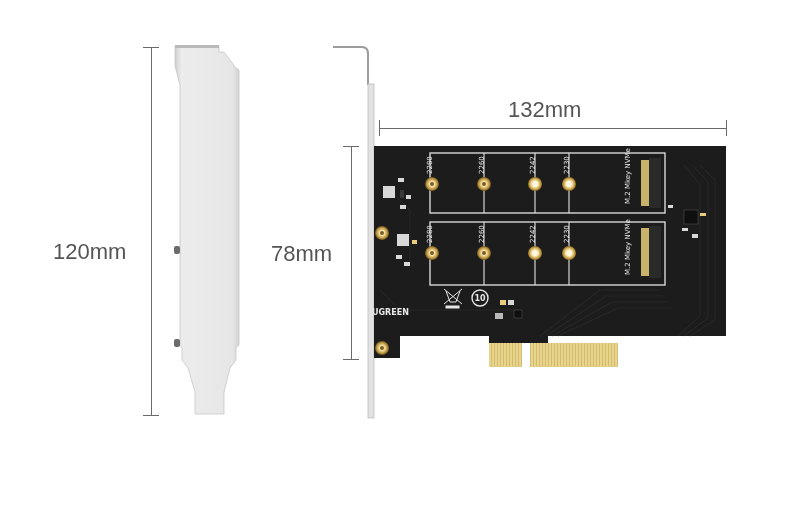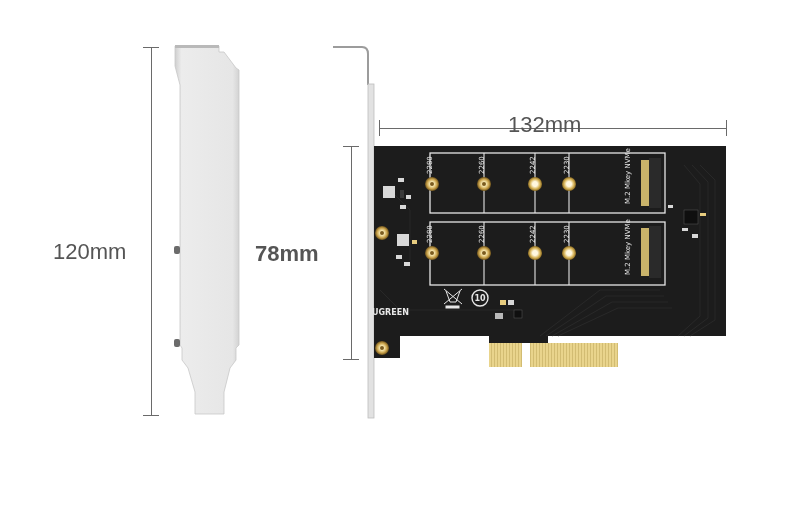--- a/index.html
+++ b/index.html
@@ -18,26 +18,26 @@
 <body>
 
 <div class="tick-h" style="left:143px; top:47px; width:16px;"></div>
 <div class="vline" style="left:151px; top:47px; height:368px;"></div>
 <div class="tick-h" style="left:143px; top:415px; width:16px;"></div>
 <div class="dim-label" style="left:53px; top:239px;">120mm</div>
 
 <div class="tick-h" style="left:343px; top:146px; width:16px;"></div>
 <div class="vline" style="left:351px; top:146px; height:213px;"></div>
 <div class="tick-h" style="left:343px; top:359px; width:16px;"></div>
-<div class="dim-label" style="left:255px; top:241px;font-weight:bold;">78mm</div>
+<div class="dim-label" style="left:271px; top:241px;">78mm</div>
 
 <div class="tick-v" style="left:379px; top:120px; height:16px;"></div>
 <div class="hline" style="left:379px; top:128px; width:347px;"></div>
 <div class="tick-v" style="left:726px; top:120px; height:16px;"></div>
-<div class="dim-label" style="left:508px; top:97px;margin-top:15px;">132mm</div>
+<div class="dim-label" style="left:508px; top:97px;">132mm</div>
 
 <svg width="790" height="507" viewBox="0 0 790 507">
   <defs>
     <linearGradient id="brk" x1="0" x2="1" y1="0" y2="0">
       <stop offset="0" stop-color="#cfcfcf"></stop>
       <stop offset="0.1" stop-color="#ececec"></stop>
       <stop offset="0.9" stop-color="#e6e6e6"></stop>
       <stop offset="1" stop-color="#d3d3d3"></stop>
     </linearGradient>
     <radialGradient id="hole" cx="0.5" cy="0.5" r="0.5">

